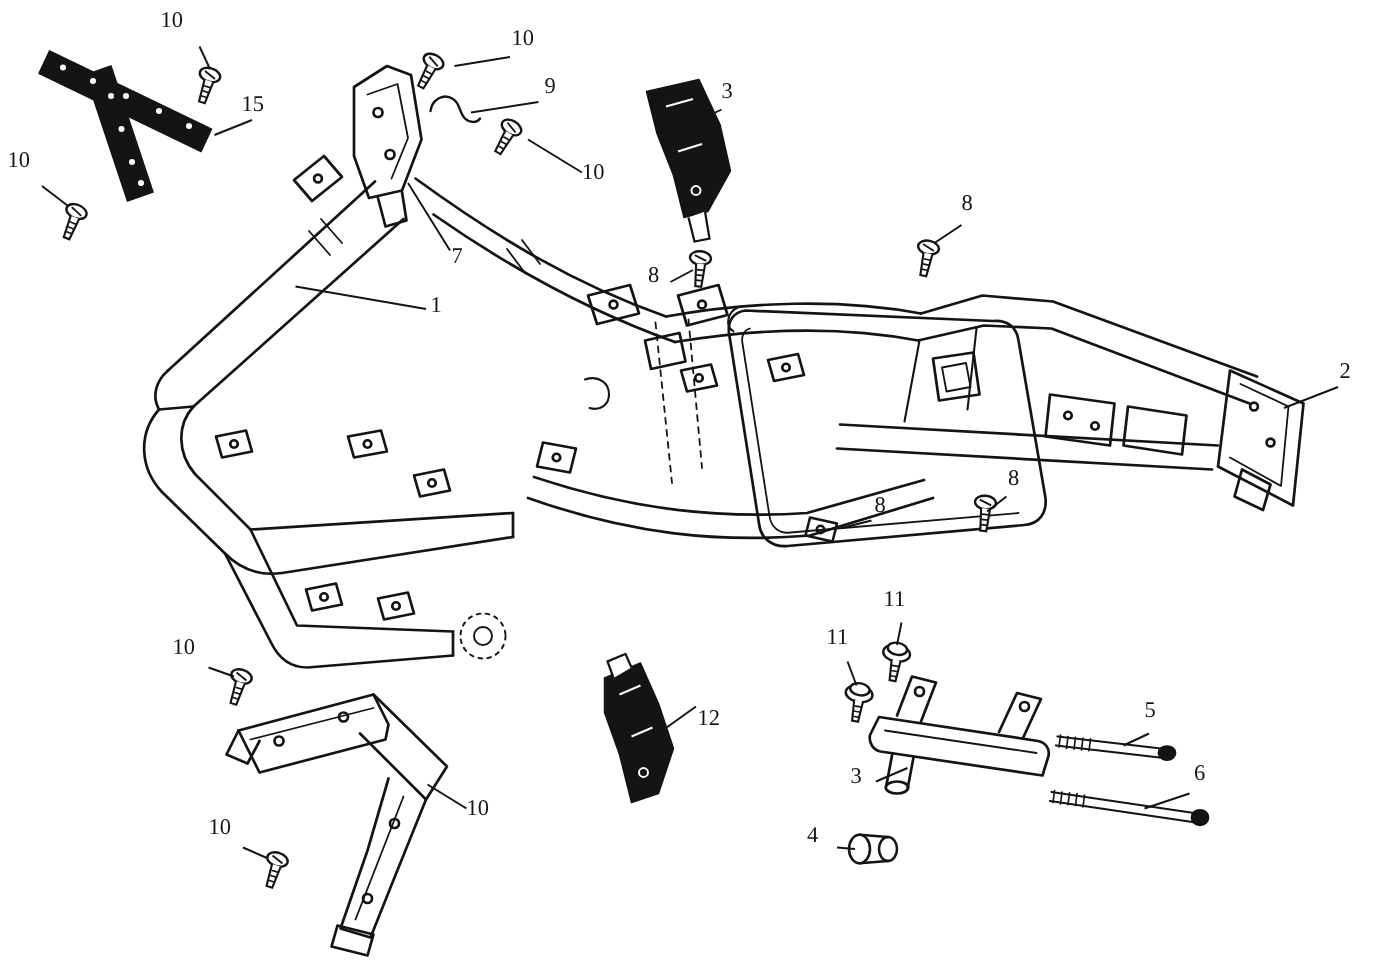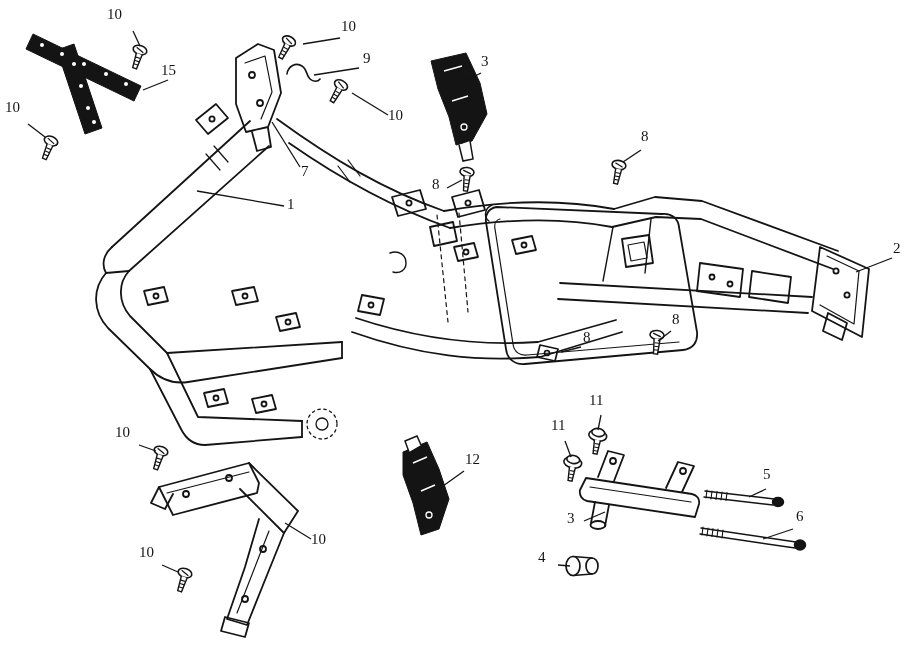--- a/index.html
+++ b/index.html
@@ -257,20 +257,20 @@
   <span class="callout" style="left:432px;top:177px">8</span>
   <span class="callout" style="left:641px;top:129px">8</span>
   <span class="callout" style="left:301px;top:164px">7</span>
   <span class="callout" style="left:287px;top:197px">1</span>
   <span class="callout" style="left:893px;top:241px">2</span>
   <span class="callout" style="left:672px;top:312px">8</span>
   <span class="callout" style="left:583px;top:330px">8</span>
   <span class="callout" style="left:115px;top:425px">10</span>
   <span class="callout" style="left:589px;top:393px">11</span>
   <span class="callout" style="left:551px;top:418px">11</span>
-  <span class="callout" style="left:465px;top:452px">12</span>
+  <span class="callout" style="left:465px;top:472px">12</span>
   <span class="callout" style="left:567px;top:511px">3</span>
   <span class="callout" style="left:763px;top:467px">5</span>
   <span class="callout" style="left:538px;top:550px">4</span>
   <span class="callout" style="left:796px;top:509px">6</span>
   <span class="callout" style="left:311px;top:532px">10</span>
   <span class="callout" style="left:139px;top:545px">10</span>
 </div>
 
 </body></html>

